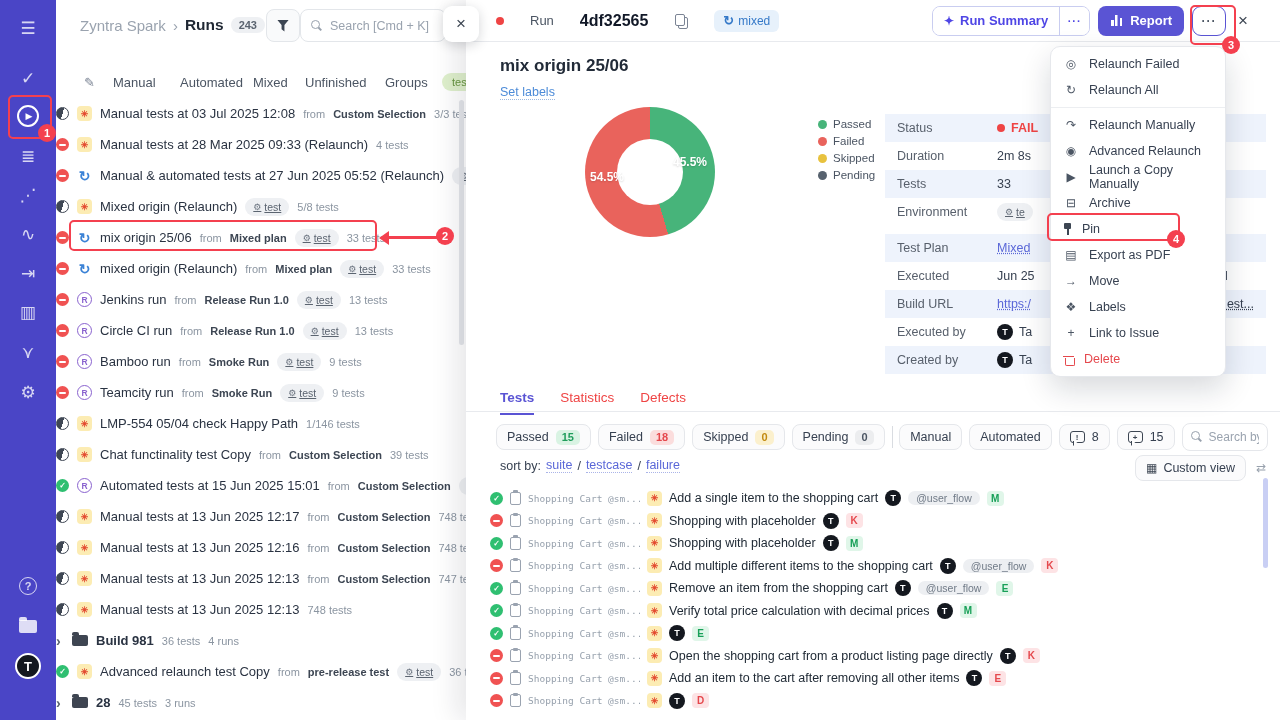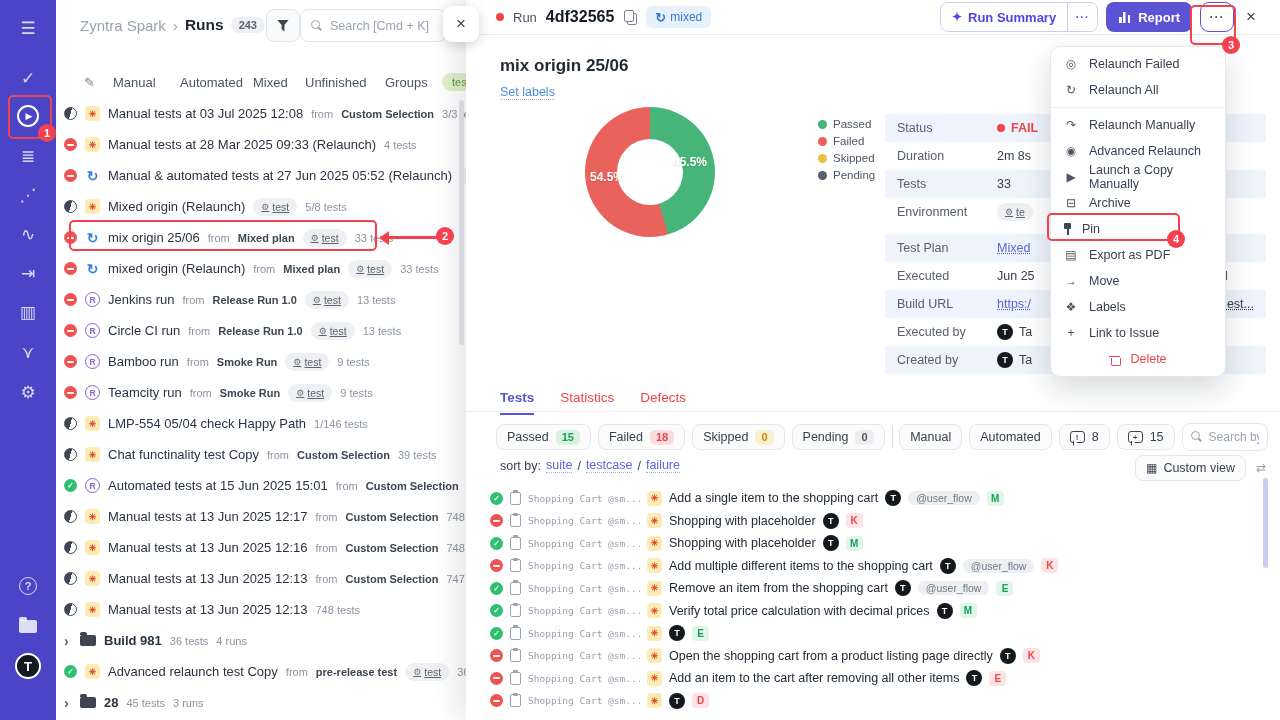--- a/index.html
+++ b/index.html
@@ -38,21 +38,21 @@
   #search-box input::placeholder { color:#9aa3af; }
   #panel-close { position:absolute; left:443px; top:6px; width:36px; height:36px; background:#fff; border-radius:9px;
     box-shadow:0 3px 12px rgba(20,26,40,.18); display:flex; align-items:center; justify-content:center;
     font-size:17px; color:#3d4653; z-index:7; cursor:pointer; }
   #tabs-row { position:absolute; left:0; top:72px; width:410px; height:24px; }
   .edit-ic { position:absolute; left:28px; top:3px; font-size:13px; color:#7b8494; }
   .run-tab { position:absolute; top:3px; font-size:13px; color:#4b5563; cursor:pointer; white-space:nowrap; }
   #overflow-tag { position:absolute; left:386px; top:1px; background:#dff0cc; color:#67953f; font-size:11px;
     padding:3px 10px; border-radius:10px; }
   #runs-list { position:absolute; left:0; top:98px; width:420px; }
-  .run-row { height:31px; display:flex; align-items:center; gap:8px; padding-left:8px; white-space:nowrap; cursor:pointer; }
+  .run-row { height:31px; display:flex; align-items:center; gap:8px; padding-left:0; white-space:nowrap; cursor:pointer; }
   .st { width:13px; height:13px; border-radius:50%; flex:none; position:relative; display:flex; align-items:center; justify-content:center; }
   .st-failed { background:#f05252; }
   .st-failed::after { content:""; width:7px; height:2px; background:#fff; border-radius:1px; }
   .st-passed { background:#2fbf71; }
   .st-passed::after { content:"✓"; color:#fff; font-size:8px; font-weight:bold; }
   .st-partial { border:1.5px solid #3f4754; background:linear-gradient(105deg,#3f4754 50%,#fff 50%); }
   .tp { width:15px; height:15px; flex:none; display:flex; align-items:center; justify-content:center; }
   .tp-manual { background:#fcecb3; border-radius:4px; }
   .tp-manual::after { content:"✳"; color:#e3492f; font-size:9px; font-weight:bold; }
   .tp-mixed::after { content:"↻"; color:#3b82d6; font-size:14px; font-weight:bold; }
@@ -67,22 +67,22 @@
   .run-meta { font-size:11px; color:#8b95a1; }
   .chev { font-size:14px; font-weight:bold; color:#5b6470; width:8px; }
   .folder-ic { width:16px; height:11px; background:#3e4551; border-radius:2px; position:relative; flex:none; }
   .folder-ic::before { content:""; position:absolute; top:-3px; left:0; width:7px; height:3px; background:#3e4551; border-radius:2px 2px 0 0; }
   .run-title.bold { font-weight:bold; }
   #runs-scroll { position:absolute; left:403px; top:100px; width:5px; height:245px; background:#e4e6ea; border-radius:3px; }
 
   
   #main { position:absolute; left:466px; top:0; width:814px; height:720px; background:#fff; z-index:5;
     box-shadow:-10px 0 25px rgba(15,23,42,.10); }
-  #main-topbar { position:absolute; left:0; top:0; width:814px; height:35px; border-bottom:1px solid #e8eaee;
-    display:flex; align-items:center; padding:0 24px 0 30px; gap:9px; }
+  #main-topbar { position:absolute; left:0; top:0; width:814px; height:42px; border-bottom:1px solid #e8eaee;
+    display:flex; align-items:center; padding:0 32px 0 30px; gap:26px; }
   .red-dot { width:8px; height:8px; border-radius:50%; background:#ef4444; flex:none; }
   .run-label { font-size:13px; color:#4b5563; }
   .run-id { font-size:16px; font-weight:bold; color:#111827; }
   .copy-ic { width:10px; height:12px; position:relative; margin:0 2px; }
   .copy-ic::before { content:""; position:absolute; left:2px; top:2px; width:8px; height:10px; border:1.3px solid #7b8494; border-radius:2px; }
   .copy-ic::after { content:""; position:absolute; left:-1px; top:-1px; width:8px; height:10px; border:1.3px solid #7b8494; border-radius:2px; background:#fff; }
   .mixed-badge { height:22px; background:#e7f1fb; color:#3579c8; font-size:12px; border-radius:6px;
     display:flex; align-items:center; gap:4px; padding:0 9px; }
   .mixed-badge::before { content:"↻"; font-weight:bold; font-size:13px; }
   #topbar-right { margin-left:auto; display:flex; align-items:center; gap:8px; }
@@ -128,21 +128,21 @@
   .info-link { color:#5a67d8; text-decoration:underline; text-decoration-style:dotted; cursor:pointer; }
   .info-right { margin-left:auto; padding-right:26px; font-size:12.5px; color:#374151; }
   .info-right.info-link { padding-right:0; }
   .avatar-sm { width:16px; height:16px; border-radius:50%; background:#14181f; color:#fff; font-size:9px; font-weight:bold;
     display:flex; align-items:center; justify-content:center; flex:none; }
 
   
   #dropdown { position:absolute; left:584px; top:46px; width:176px; background:#fff; border:1px solid #e6e8ec;
     border-radius:10px; box-shadow:0 12px 30px rgba(15,23,42,.16); padding:4px 0; z-index:10; }
   .menu-item { height:26px; display:flex; align-items:center; gap:10px; padding:0 12px; font-size:12.5px; color:#374151; cursor:pointer; }
-  .menu-item.danger { color:#e5484d;justify-content:center; }
+  .menu-item.danger { color:#e5484d; }
   .mi-ic { width:16px; flex:none; text-align:center; color:#4b5563; font-size:12px; display:flex; align-items:center; justify-content:center; }
   .menu-item.danger .mi-ic { color:#e5484d; }
   .menu-divider { height:1px; background:#eceef1; margin:4px 0; }
   .pin-ic { position:relative; width:9px; height:13px; }
   .pin-ic::before { content:""; position:absolute; top:0; left:1px; width:7px; height:6px; background:#3d4653; border-radius:1px; }
   .pin-ic::after { content:""; position:absolute; top:6px; left:4px; width:1.5px; height:6px; background:#3d4653; }
   .trash-ic { position:relative; width:11px; height:13px; }
   .trash-ic::before { content:""; position:absolute; top:3px; left:0; width:11px; height:1.5px; background:#e5484d; }
   .trash-ic::after { content:""; position:absolute; top:5px; left:1.5px; width:8px; height:7px;
     border:1.3px solid #e5484d; border-top:none; border-radius:0 0 2px 2px; }

